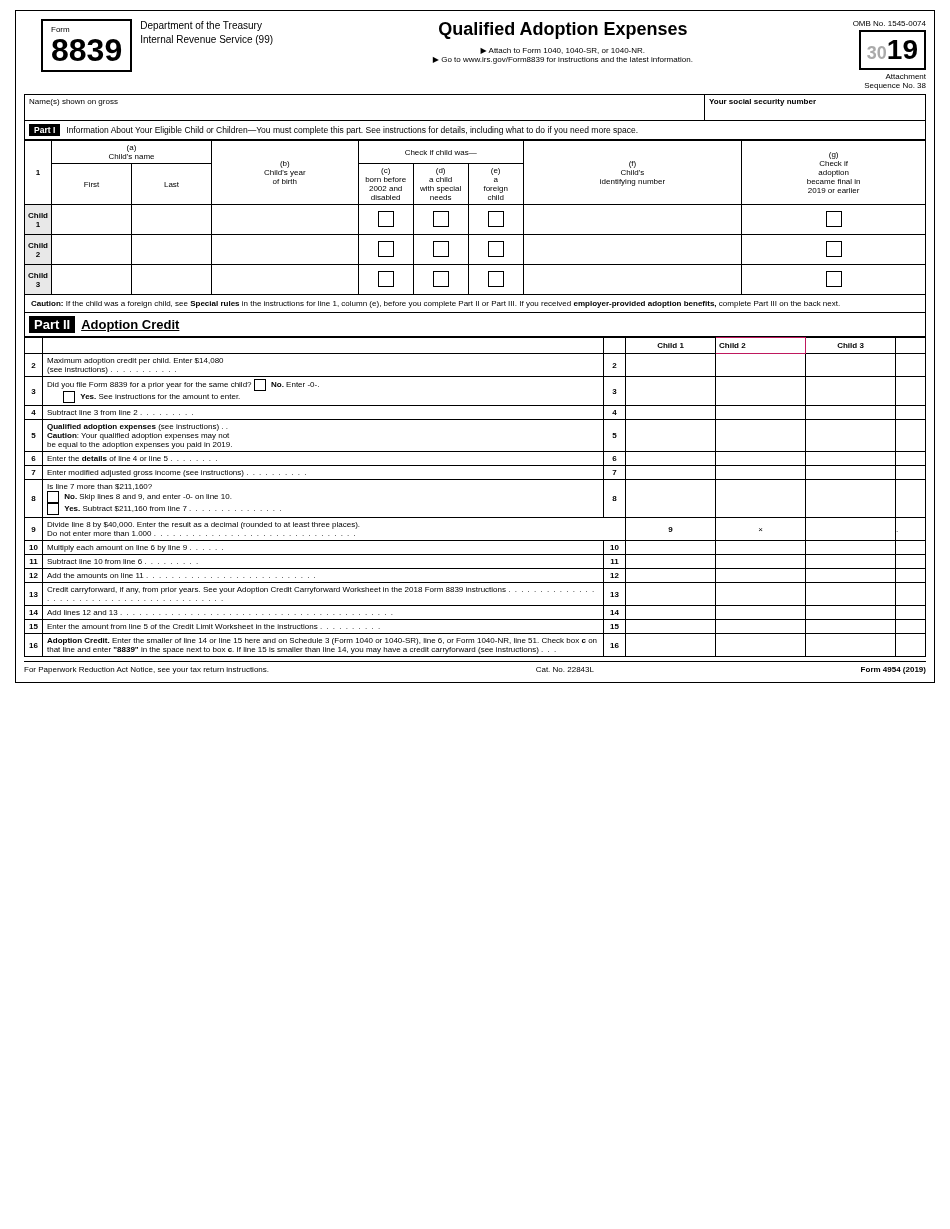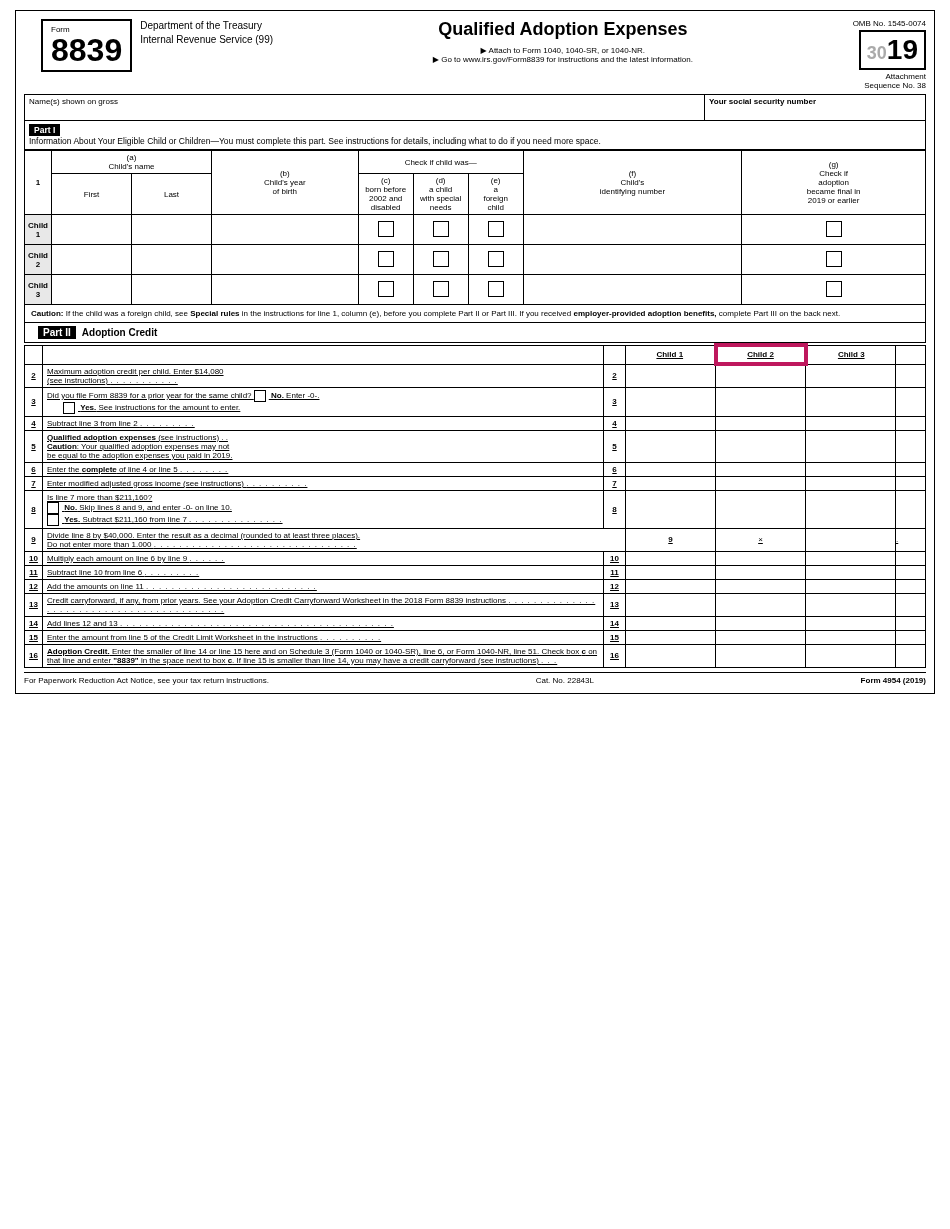--- a/index.html
+++ b/index.html
@@ -132,21 +132,21 @@
     <div style="flex:1;border-right:1px solid #000;padding:2px 4px;font-size:8px;">
       <div>Name(s) shown on gross</div>
       <div style="height:12px;"></div>
     </div>
     <div style="width:220px;padding:2px 4px;font-size:8px;">
       <div style="font-weight:bold;">Your social security number</div>
       <div style="height:12px;"></div>
     </div>
   </div>
 
-  <div style="display:flex;align-items:baseline;padding:3px 4px;border:1px solid #000;border-top:none;font-size:8.5px;flex-direction:column;">
+  <div style="display:flex;align-items:baseline;padding:3px 4px;border:1px solid #000;border-top:none;font-size:8.5px;">
     <span style="background:#000;color:#fff;padding:1px 5px;font-weight:bold;margin-right:6px;white-space:nowrap;">Part I</span>
     <span>Information About Your Eligible Child or Children—You must complete this part. See instructions for details, including what to do if you need more space.</span>
   </div>
 
   <table class="part1-table">
     <thead>
       <tr>
         <td style="width:18px;border:1px solid #000;" rowspan="2"><strong>1</strong></td>
         <td colspan="2" style="border:1px solid #000;text-align:center;font-size:8px;">
           <div style="white-space:pre-line;">(a)
@@ -231,34 +231,34 @@
         <td style="border:1px solid #000;"></td>
         <td style="border:1px solid #000;text-align:center;"><span class="checkbox-sq"></span></td>
       </tr>
     </tbody>
   </table>
 
   <div class="caution-text" style="border:1px solid #000;border-top:none;">
     <strong>Caution:</strong> If the child was a foreign child, see <strong>Special rules</strong> in the instructions for line 1, column (e), before you complete Part II or Part III. If you received <strong>employer-provided adoption benefits,</strong> complete Part III on the back next.
   </div>
 
-  <div style="display:flex;align-items:center;padding:3px 13px;border:1px solid #000;border-top:none;font-size:10px;">
+  <div style="display:flex;align-items:center;padding:3px 4px;border:1px solid #000;border-top:none;font-size:13px;text-decoration:underline;">
     <span style="background:#000;color:#fff;padding:1px 5px;font-weight:bold;margin-right:6px;">Part II</span>
     <span style="font-weight:bold;">Adoption Credit</span>
   </div>
 
-  <table style="width:100%;border-collapse:collapse;font-size:8px;text-decoration:underline;">
+  <table style="width:100%;border-collapse:collapse;font-size:8px;">
 
     <tbody>
         <tr>
       <td style="border:1px solid #000;padding:2px 4px;width:18px;"></td>
       <td style="border:1px solid #000;padding:2px 4px;"></td>
       <td style="border:1px solid #000;padding:2px 4px;width:22px;text-align:center;"></td>
       <td style="border:1px solid #000;padding:3px;text-align:center;font-weight:bold;width:90px;">Child 1</td>
-      <td style="border:4px solid #be185d;padding:3px;text-align:center;font-weight:bold;width:90px;">Child 2</td>
+      <td style="border:1px solid #be185d;padding:3px;font-weight:bold;width:90px;">Child 2</td>
       <td style="border:1px solid #000;padding:3px;text-align:center;font-weight:bold;width:90px;">Child 3</td>
       <td style="border:1px solid #000;padding:2px;width:30px;"></td>
     </tr>
 
     <tr>
       <td style="border:1px solid #000;text-align:center;font-weight:bold;padding:2px;">2</td>
       <td style="border:1px solid #000;padding:2px 4px;">
         Maximum adoption credit per child. Enter $14,080<br>(see instructions) <span style="letter-spacing:1px">. . . . . . . . . . .</span>
       </td>
       <td style="border:1px solid #000;text-align:center;font-weight:bold;padding:2px;">2</td>
@@ -302,21 +302,21 @@
       <td style="border:1px solid #000;text-align:center;font-weight:bold;padding:2px;">5</td>
       <td style="border:1px solid #000;"></td>
       <td style="border:1px solid #000;"></td>
       <td style="border:1px solid #000;"></td>
       <td style="border:1px solid #000;"></td>
     </tr>
 
     <tr>
       <td style="border:1px solid #000;text-align:center;font-weight:bold;padding:2px;">6</td>
       <td style="border:1px solid #000;padding:2px 4px;">
-        Enter the <strong>complete</strong> of line 4 or line 5 <span style="letter-spacing:1px">. . . . . . . .</span>
+        Enter the <strong>details</strong> of line 4 or line 5 <span style="letter-spacing:1px">. . . . . . . .</span>
       </td>
       <td style="border:1px solid #000;text-align:center;font-weight:bold;padding:2px;">6</td>
       <td style="border:1px solid #000;"></td>
       <td style="border:1px solid #000;"></td>
       <td style="border:1px solid #000;"></td>
       <td style="border:1px solid #000;"></td>
     </tr>
 
     <tr>
       <td style="border:1px solid #000;text-align:center;font-weight:bold;padding:2px;">7</td>

